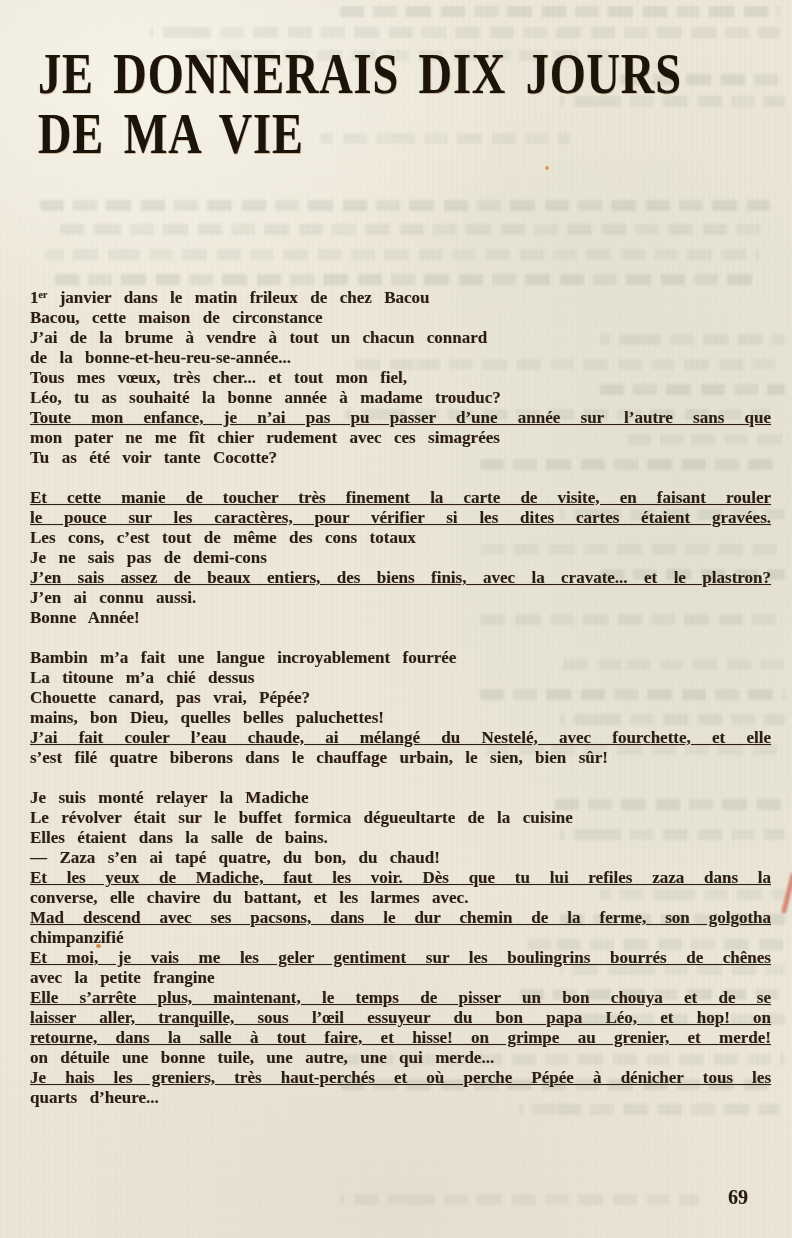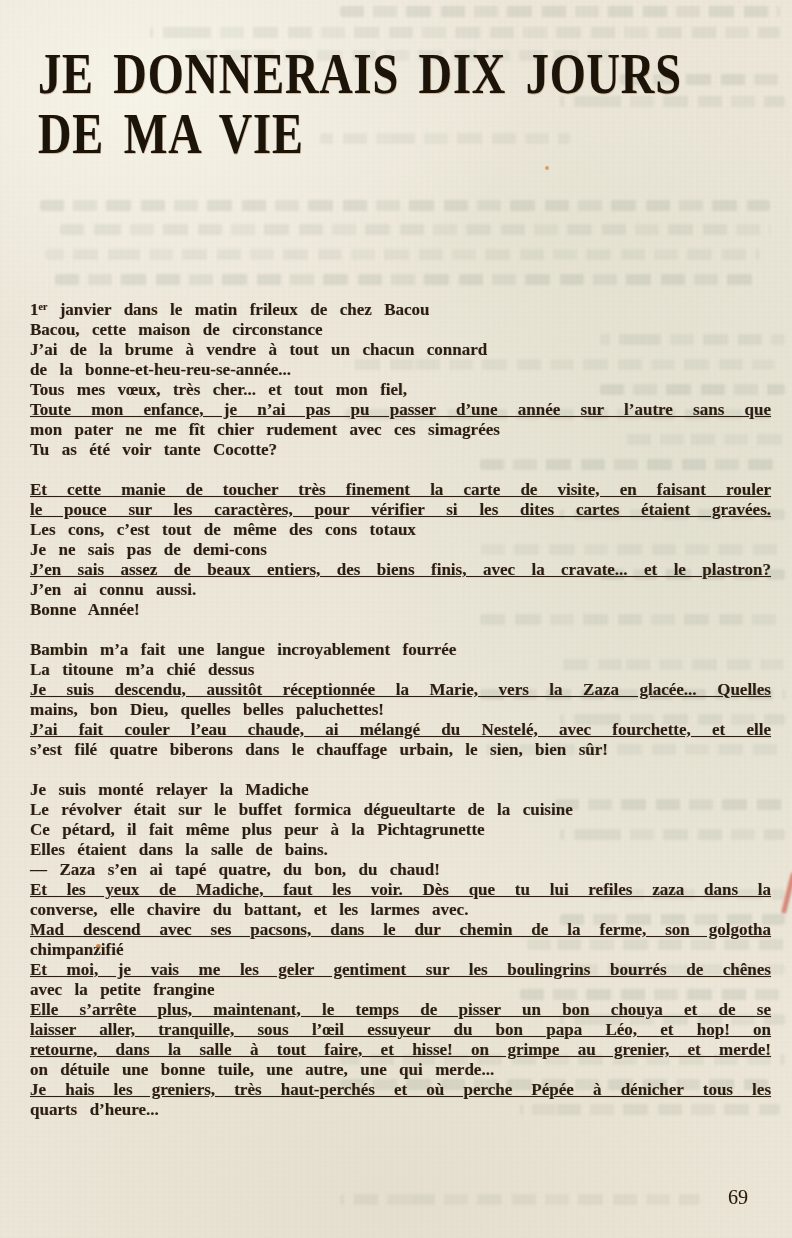--- a/index.html
+++ b/index.html
@@ -53,38 +53,38 @@
     position: absolute;
     left: 30px;
     top: 282px;
     width: 741px;
     color: #2a1f12;
     font-size: 17px;
     font-weight: bold;
     line-height: 20px;
     text-shadow: 0.55px 0.35px 0 rgba(150,70,10,0.26), -0.45px -0.25px 0 rgba(35,65,125,0.16);
   }
-  .stanza { margin: 18px 0 20px 0; }
+  .stanza { margin: 6px 0 20px 0; }
   .stanza:last-child { margin-bottom: 0; }
   .pline { word-spacing: 0.48em; white-space: nowrap; }
   .pline.just {
     word-spacing: normal;
     white-space: normal;
     text-align: justify;
     text-align-last: justify;
     text-decoration: underline;
   }
   
   .pagenum {
     position: absolute;
     top: 1186px;
     right: 44px;
     color: #241a0e;
     font-size: 20px;
-    font-weight: normal;
+    font-weight: bold;
     text-shadow: 0.55px 0.35px 0 rgba(150,70,10,0.26);
   }
   
   .speck {
     position: absolute; left: 96px; top: 944px; width: 5px; height: 4px;
     background: rgba(201,112,42,0.8); border-radius: 50%; filter: blur(0.4px);
   }
   .speck2 {
     position: absolute; left: 545px; top: 166px; width: 4px; height: 4px;
     background: rgba(208,130,60,0.7); border-radius: 50%; filter: blur(0.4px);
@@ -143,45 +143,45 @@
     <span class="tline">DE MA VIE</span>
   </h1>
 
   <div class="poem">
       <div class="stanza">
         <div class="pline">1ᵉʳ janvier dans le matin frileux de chez Bacou</div>
         <div class="pline">Bacou, cette maison de circonstance</div>
         <div class="pline">J’ai de la brume à vendre à tout un chacun connard</div>
         <div class="pline">de la bonne-et-heu-reu-se-année...</div>
         <div class="pline">Tous mes vœux, très cher... et tout mon fiel,</div>
+        <div class="pline">Léo, tu as souhaité la bonne année à madame trouduc?</div>
         <div class="pline just">Toute mon enfance, je n’ai pas pu passer d’une année sur l’autre sans que</div>
         <div class="pline">mon pater ne me fît chier rudement avec ces simagrées</div>
         <div class="pline">Tu as été voir tante Cocotte?</div>
       </div>
       <div class="stanza">
         <div class="pline just">Et cette manie de toucher très finement la carte de visite, en faisant rouler</div>
         <div class="pline just">le pouce sur les caractères, pour vérifier si les dites cartes étaient gravées.</div>
         <div class="pline">Les cons, c’est tout de même des cons totaux</div>
         <div class="pline">Je ne sais pas de demi-cons</div>
         <div class="pline just">J’en sais assez de beaux entiers, des biens finis, avec la cravate... et le plastron?</div>
         <div class="pline">J’en ai connu aussi.</div>
         <div class="pline">Bonne Année!</div>
       </div>
       <div class="stanza">
         <div class="pline">Bambin m’a fait une langue incroyablement fourrée</div>
         <div class="pline">La titoune m’a chié dessus</div>
-        <div class="pline just">Je suis descendu, aussitôt réceptionnée la Marie, vers la Zaza glacée... Quelles</div>
+        <div class="pline">Chouette canard, pas vrai, Pépée?</div>
         <div class="pline">mains, bon Dieu, quelles belles paluchettes!</div>
         <div class="pline just">J’ai fait couler l’eau chaude, ai mélangé du Nestelé, avec fourchette, et elle</div>
         <div class="pline">s’est filé quatre biberons dans le chauffage urbain, le sien, bien sûr!</div>
       </div>
       <div class="stanza">
         <div class="pline">Je suis monté relayer la Madiche</div>
         <div class="pline">Le révolver était sur le buffet formica dégueultarte de la cuisine</div>
-        <div class="pline">Ce pétard, il fait même plus peur à la Pichtagrunette</div>
         <div class="pline">Elles étaient dans la salle de bains.</div>
         <div class="pline">— Zaza s’en ai tapé quatre, du bon, du chaud!</div>
         <div class="pline just">Et les yeux de Madiche, faut les voir. Dès que tu lui refiles zaza dans la</div>
         <div class="pline">converse, elle chavire du battant, et les larmes avec.</div>
         <div class="pline just">Mad descend avec ses pacsons, dans le dur chemin de la ferme, son golgotha</div>
         <div class="pline">chimpanzifié</div>
         <div class="pline just">Et moi, je vais me les geler gentiment sur les boulingrins bourrés de chênes</div>
         <div class="pline">avec la petite frangine</div>
         <div class="pline just">Elle s’arrête plus, maintenant, le temps de pisser un bon chouya et de se</div>
         <div class="pline just">laisser aller, tranquille, sous l’œil essuyeur du bon papa Léo, et hop! on</div>

